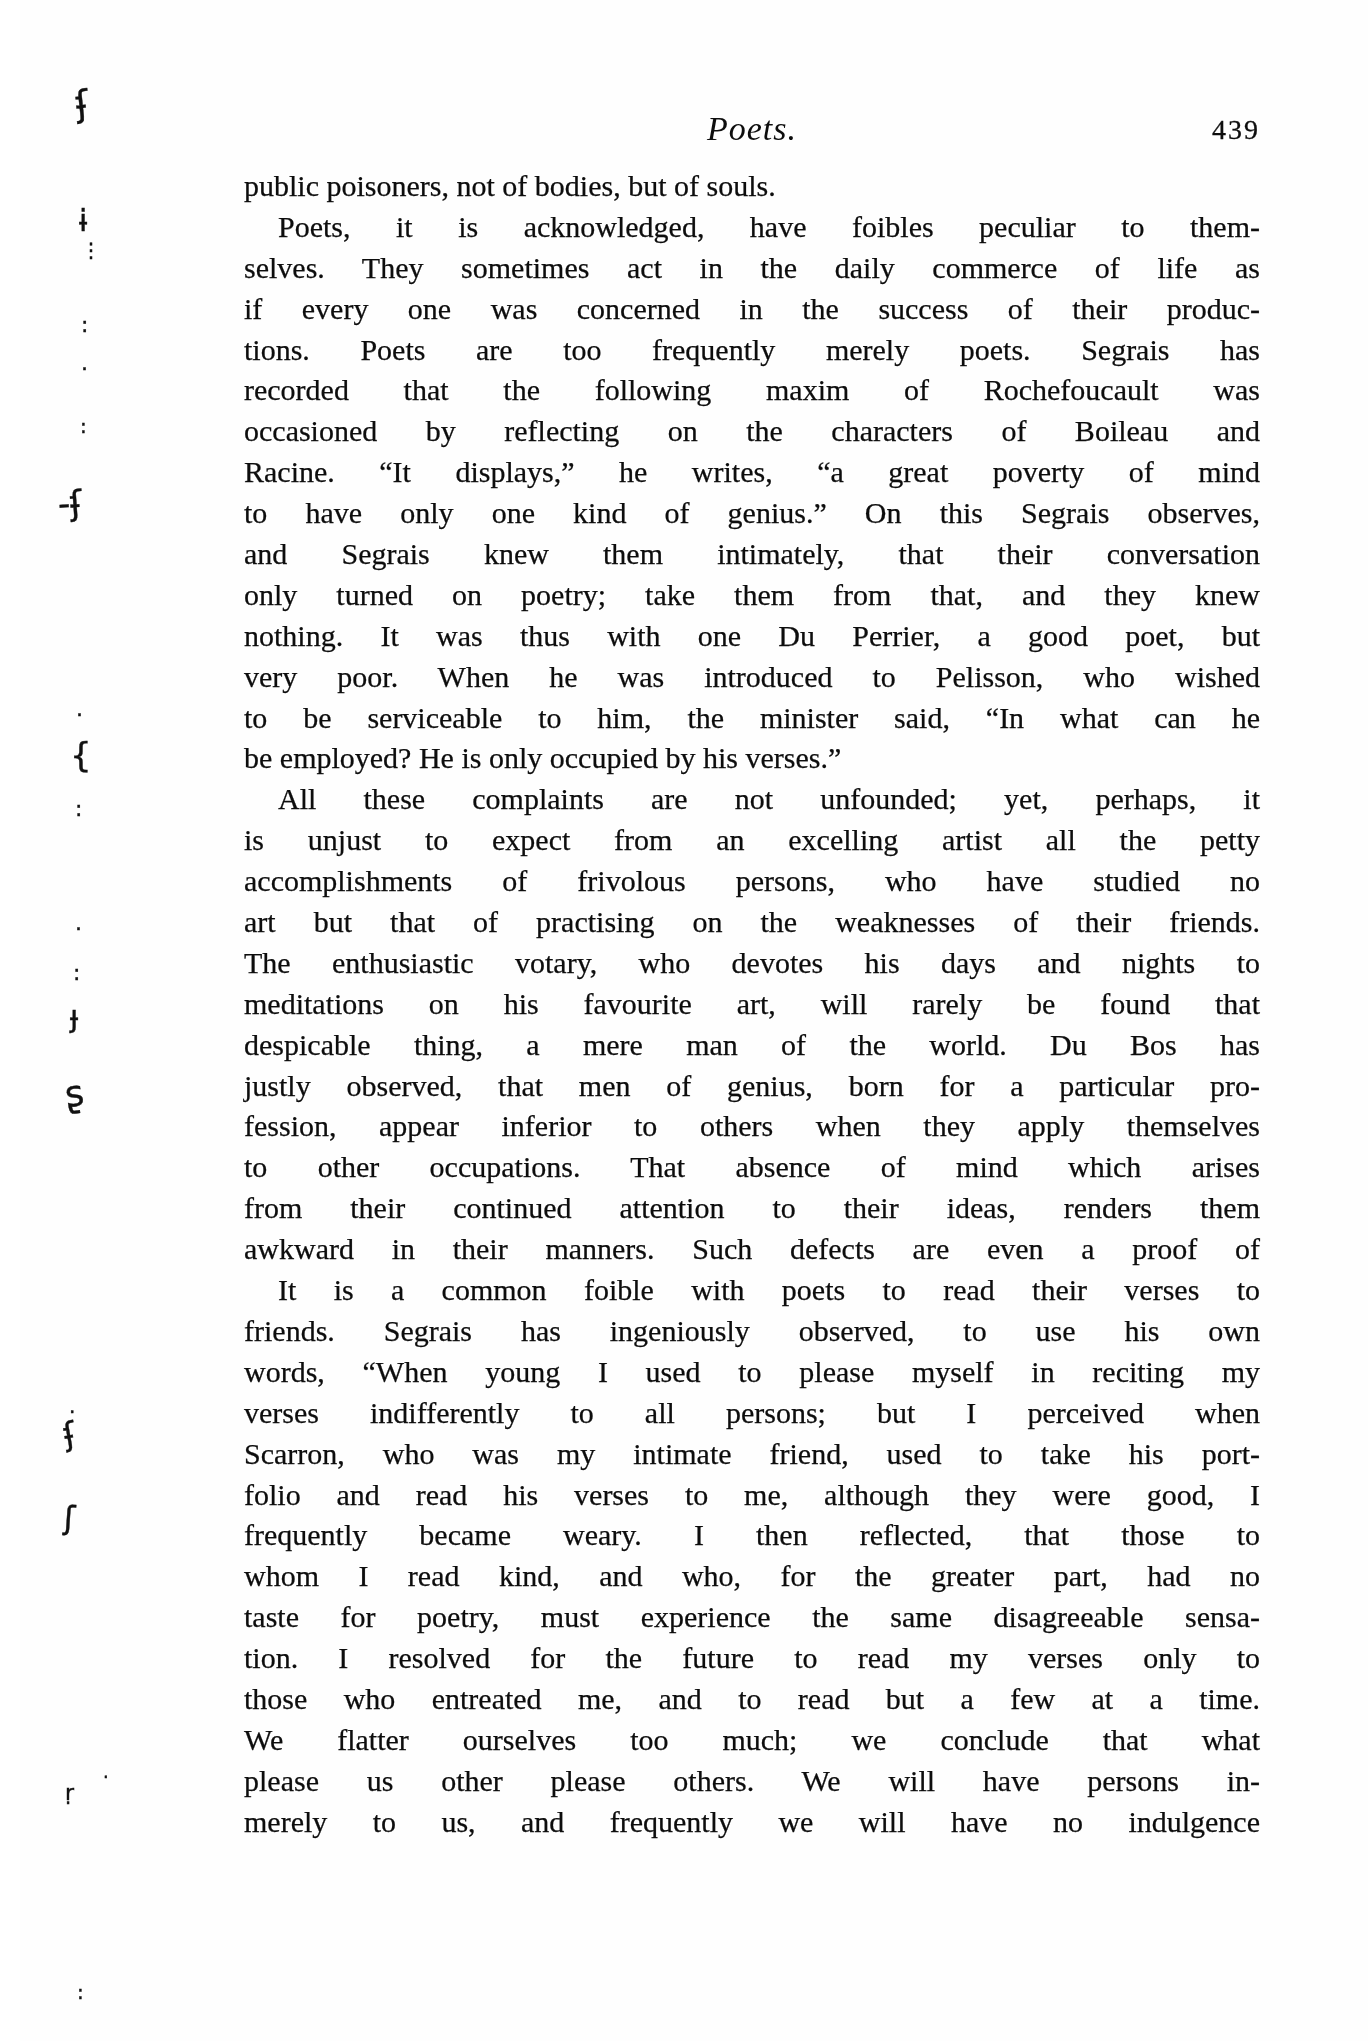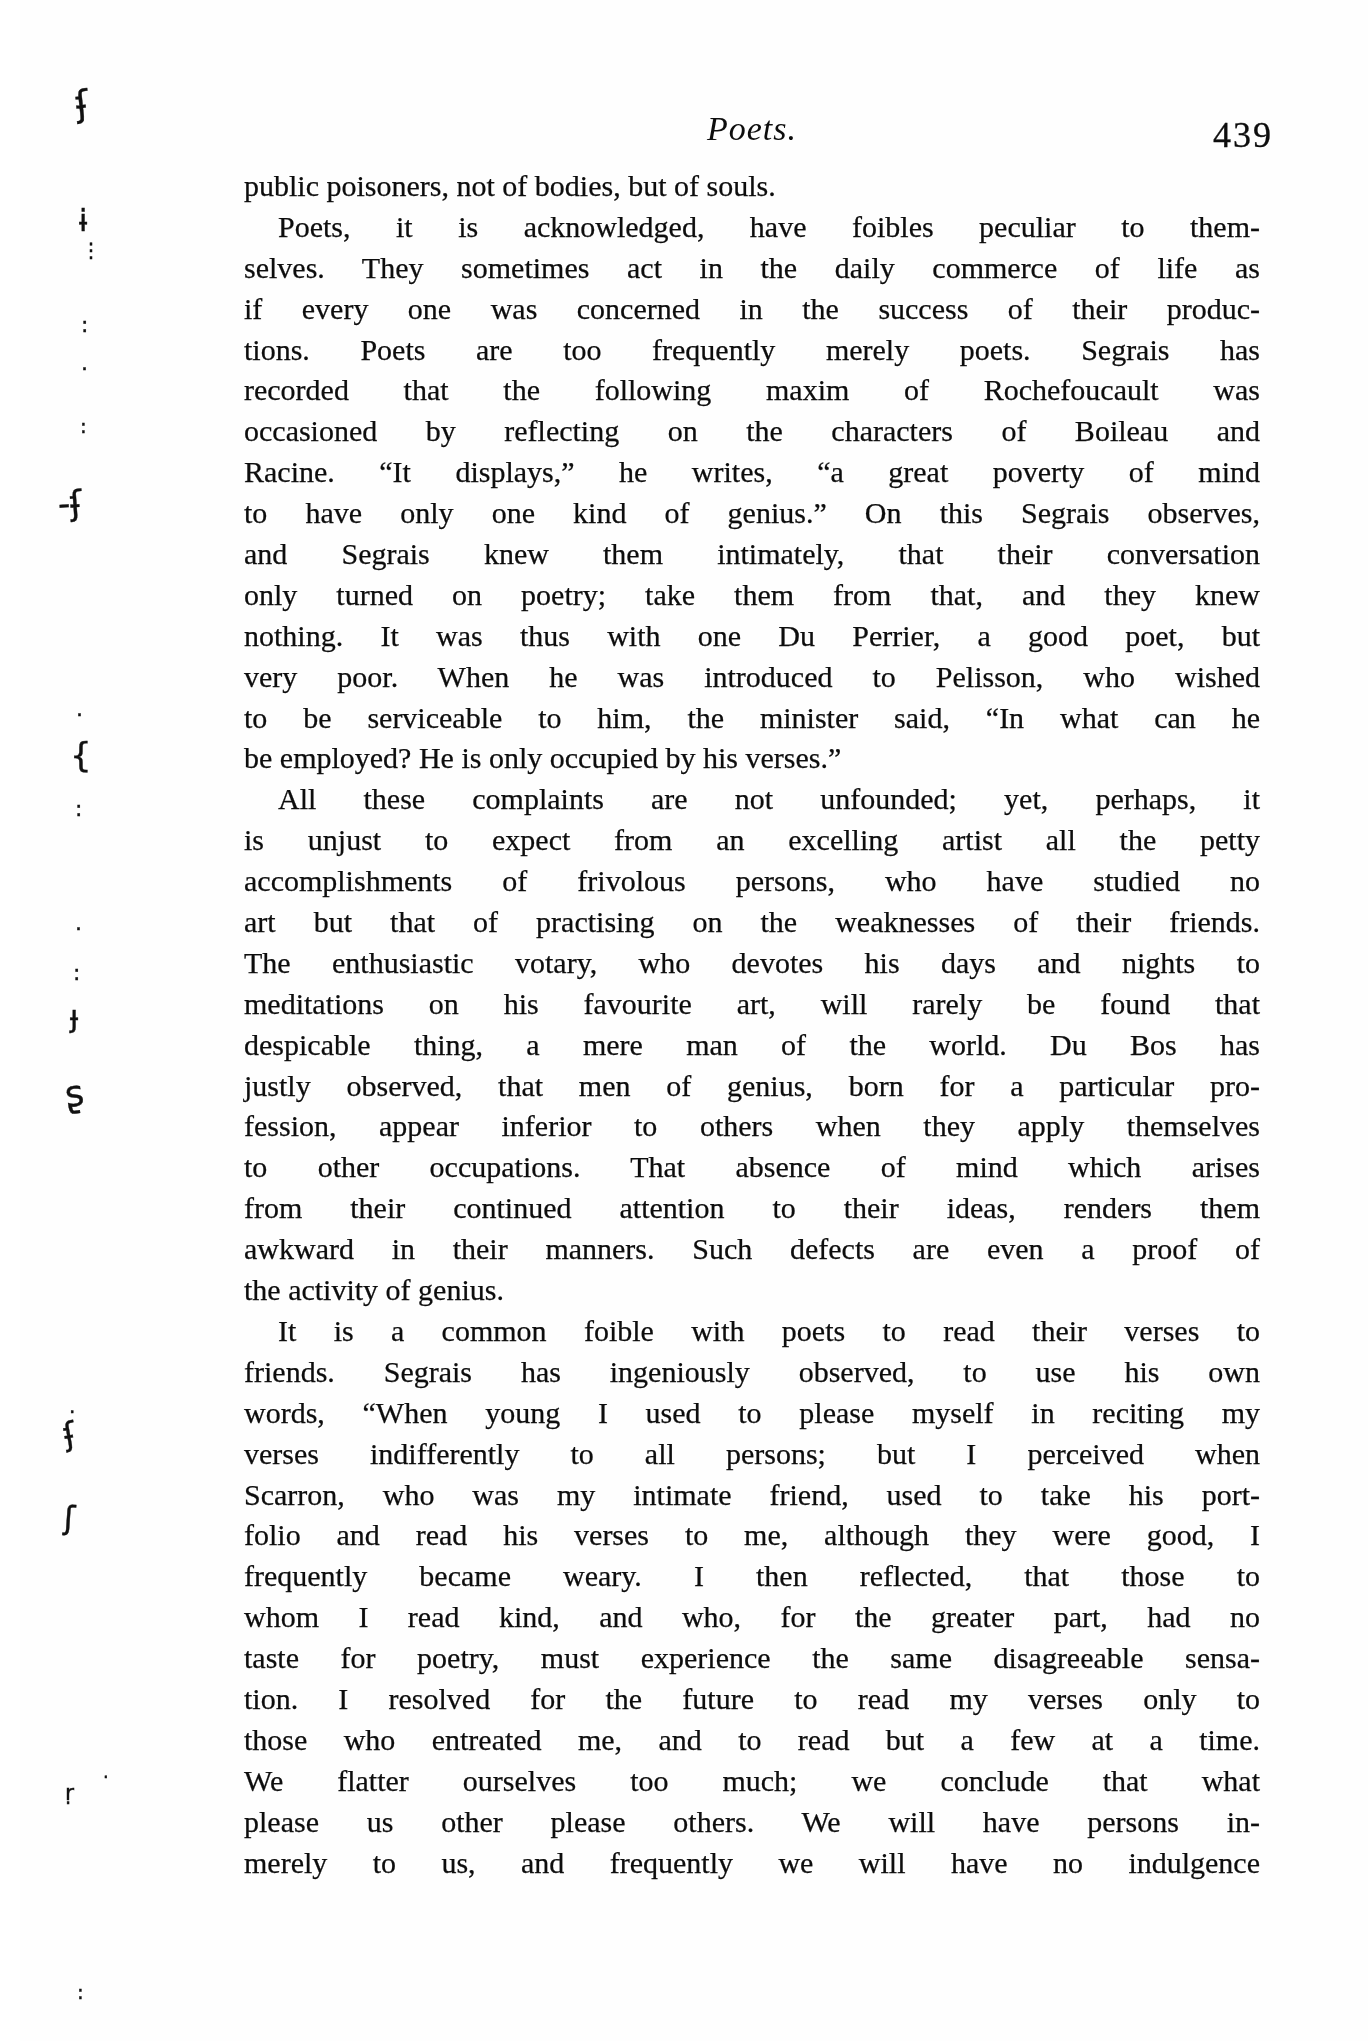--- a/index.html
+++ b/index.html
@@ -23,22 +23,22 @@
     left: 224px;
     width: 1016px;
     text-align: center;
     font-style: italic;
     font-size: 34px;
     letter-spacing: 1px;
   }
   .page-number {
     position: absolute;
     top: 114px;
-    right: 115px;
-    font-size: 36px;
+    right: 128px;
+    font-size: 28px;
     letter-spacing: 2px;
     -webkit-text-stroke: 0.3px #0d0d0d;
   }
   .text-block {
     position: absolute;
     top: 166px;
     left: 224px;
     width: 1016px;
     font-size: 30px;
     line-height: 40.9px;
@@ -94,21 +94,20 @@
       <div class="line">accomplishments of frivolous persons, who have studied no</div>
       <div class="line">art but that of practising on the weaknesses of their friends.</div>
       <div class="line">The enthusiastic votary, who devotes his days and nights to</div>
       <div class="line">meditations on his favourite art, will rarely be found that</div>
       <div class="line">despicable thing, a mere man of the world.  Du Bos has</div>
       <div class="line">justly observed, that men of genius, born for a particular pro-</div>
       <div class="line">fession, appear inferior to others when they apply themselves</div>
       <div class="line">to other occupations.  That absence of mind which arises</div>
       <div class="line">from their continued attention to their ideas, renders them</div>
       <div class="line">awkward in their manners.  Such defects are even a proof of</div>
-      <div class="line last">the activity of genius.</div>
       <div class="line indent">It is a common foible with poets to read their verses to</div>
       <div class="line">friends.  Segrais has ingeniously observed, to use his own</div>
       <div class="line">words, “When young I used to please myself in reciting my</div>
       <div class="line">verses indifferently to all persons; but I perceived when</div>
       <div class="line">Scarron, who was my intimate friend, used to take his port-</div>
       <div class="line">folio and read his verses to me, although they were good, I</div>
       <div class="line">frequently became weary.  I then reflected, that those to</div>
       <div class="line">whom I read kind, and who, for the greater part, had no</div>
       <div class="line">taste for poetry, must experience the same disagreeable sensa-</div>
       <div class="line">tion.  I resolved for the future to read my verses only to</div>

